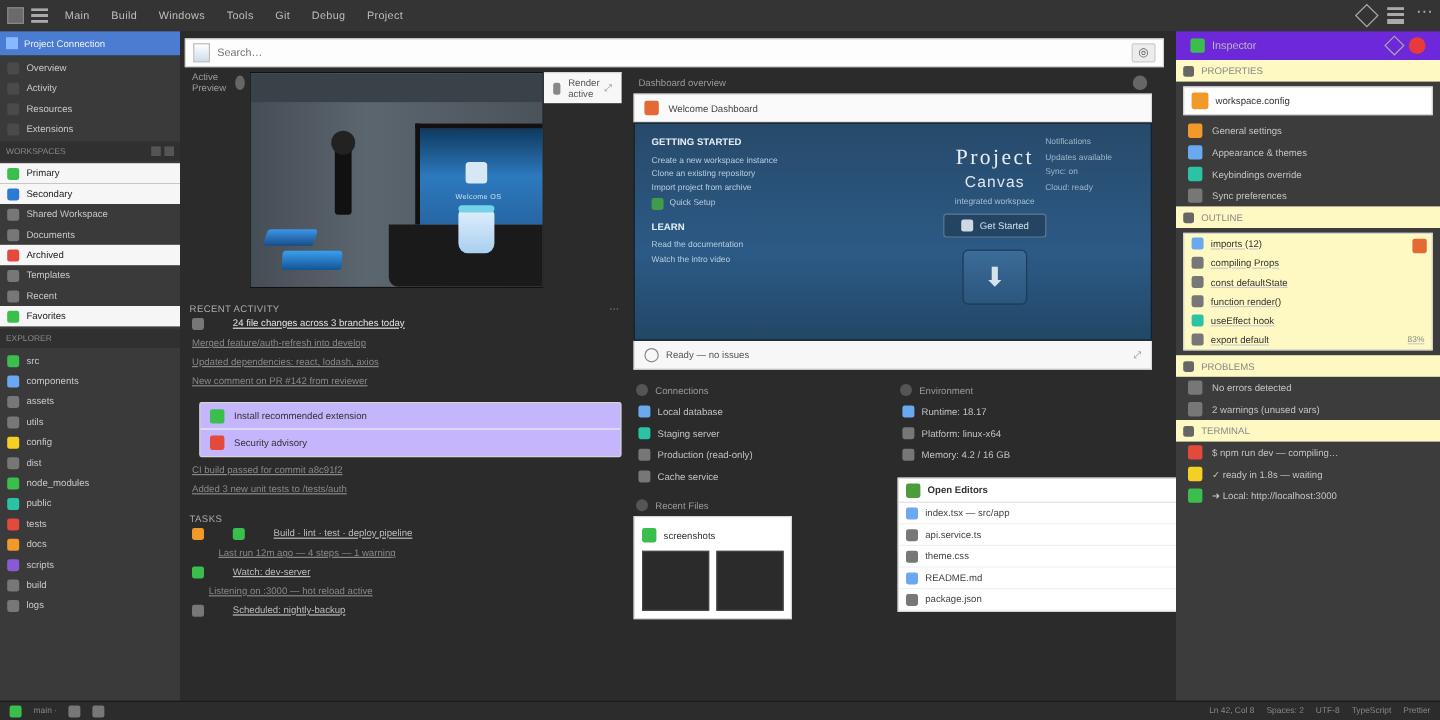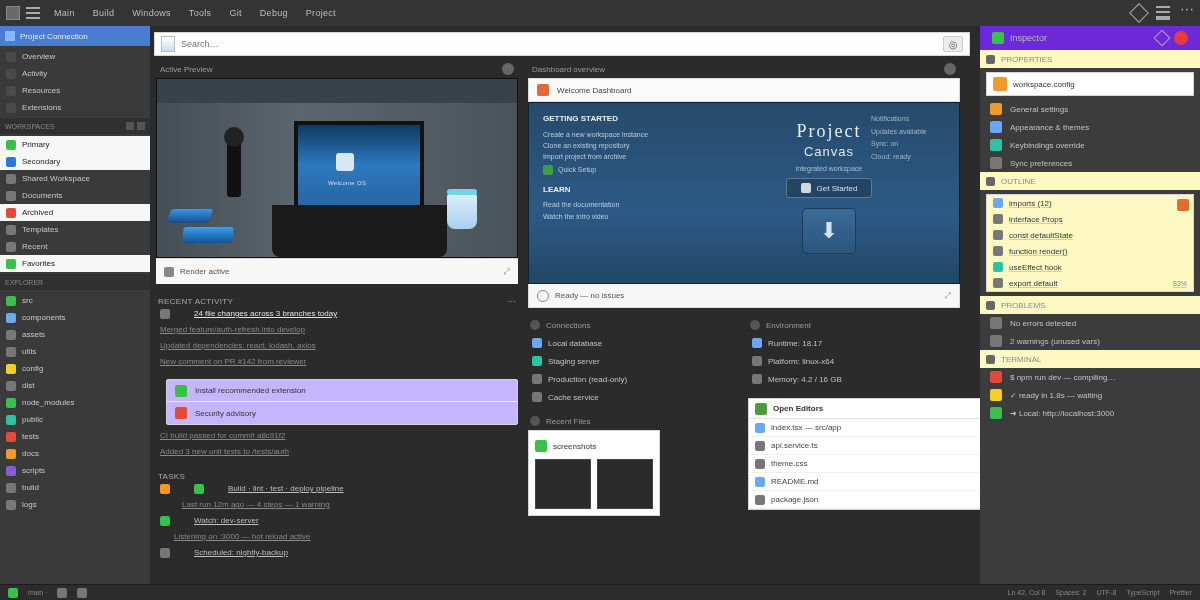--- a/index.html
+++ b/index.html
@@ -63,21 +63,21 @@
 .mic { position:absolute; left:70px; bottom:60px; width:14px; height:60px; background:#111; border-radius:7px 7px 3px 3px; }
 .mic::before{content:"";position:absolute;top:-10px;left:-3px;width:20px;height:20px;border-radius:50%;background:#222;}
 .cup { position:absolute; right:40px; bottom:28px; width:30px; height:36px; background:linear-gradient(#dfeefb,#a9cff0); border-radius:4px 4px 8px 8px; }
 .cup::before{content:"";position:absolute;top:-4px;left:0;width:30px;height:6px;background:#74d3ea;border-radius:3px;}
 .hd1 { position:absolute; left:12px; bottom:34px; width:42px; height:14px; background:linear-gradient(#3b96e8,#1a4c86); border-radius:3px; transform:skewX(-18deg); }
 .hd2 { position:absolute; left:26px; bottom:14px; width:50px; height:16px; background:linear-gradient(#3aa0ef,#145393); border-radius:3px; transform:skewX(-4deg); }
 
 .preview-foot { height:26px; background:#f7f7f7; border-top:1px solid #d6d6d6; display:flex; align-items:center; padding:0 8px; justify-content:space-between; font-size:8px; color:#555; }
 .preview-foot .left { display:flex; align-items:center; gap:6px; }
 .preview-foot .left i { width:10px;height:10px;display:block;background:#888;border-radius:2px;}
-.preview-card { display:flex; flex-direction:column; width:362px; }
+.preview-card { display:flex; flex-direction:row; width:362px; }
 .card-hd { height:18px; display:flex; align-items:center; justify-content:space-between; padding:0 4px; font-size:8px; color:#9a9a9a; }
 .card-hd .ci { width:12px;height:12px;border-radius:50%;background:#666;}
 
 
 .dark-sec { margin-top:10px; }
 .dark-sec .hd { font-size:8px; color:#aaa; text-transform:uppercase; letter-spacing:.3px; padding:3px 2px; display:flex; justify-content:space-between; }
 .line { height:16px; display:flex; align-items:flex-start; gap:24px; font-size:8px; color:#bdbdbd; padding:0 4px;text-decoration:underline; }
 .line .pt { width:10px;height:10px;border-radius:2px;flex-shrink:0;}
 .line.muted{color:#888;}
 .line.bold{color:#e2e2e2;font-weight:500;}
@@ -606,21 +606,21 @@
         <span>OUTLINE</span>
       </div>
   <div class="sr-block">
     <div class="x"></div>
     <div class="brow">
           <span class="ic bluel"></span>
           <span>imports (12)</span>
         </div>
     <div class="brow">
           <span class="ic gray"></span>
-          <span>interface Props</span>
+          <span>compiling Props</span>
         </div>
     <div class="brow">
           <span class="ic gray"></span>
           <span>const defaultState</span>
         </div>
     <div class="brow">
           <span class="ic gray"></span>
           <span>function render()</span>
         </div>
     <div class="brow">

